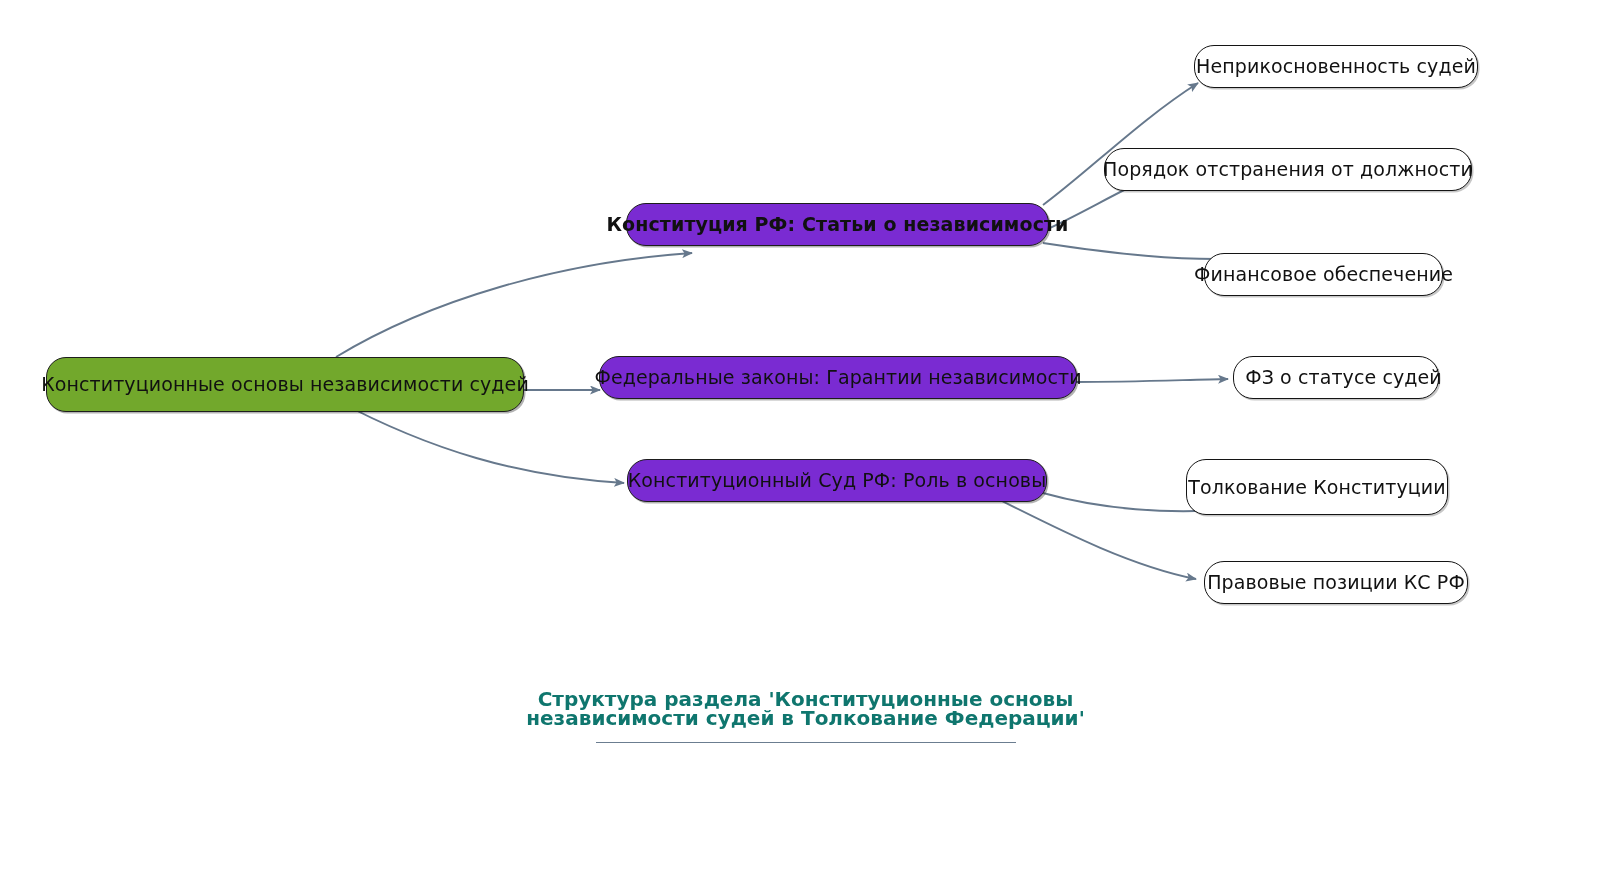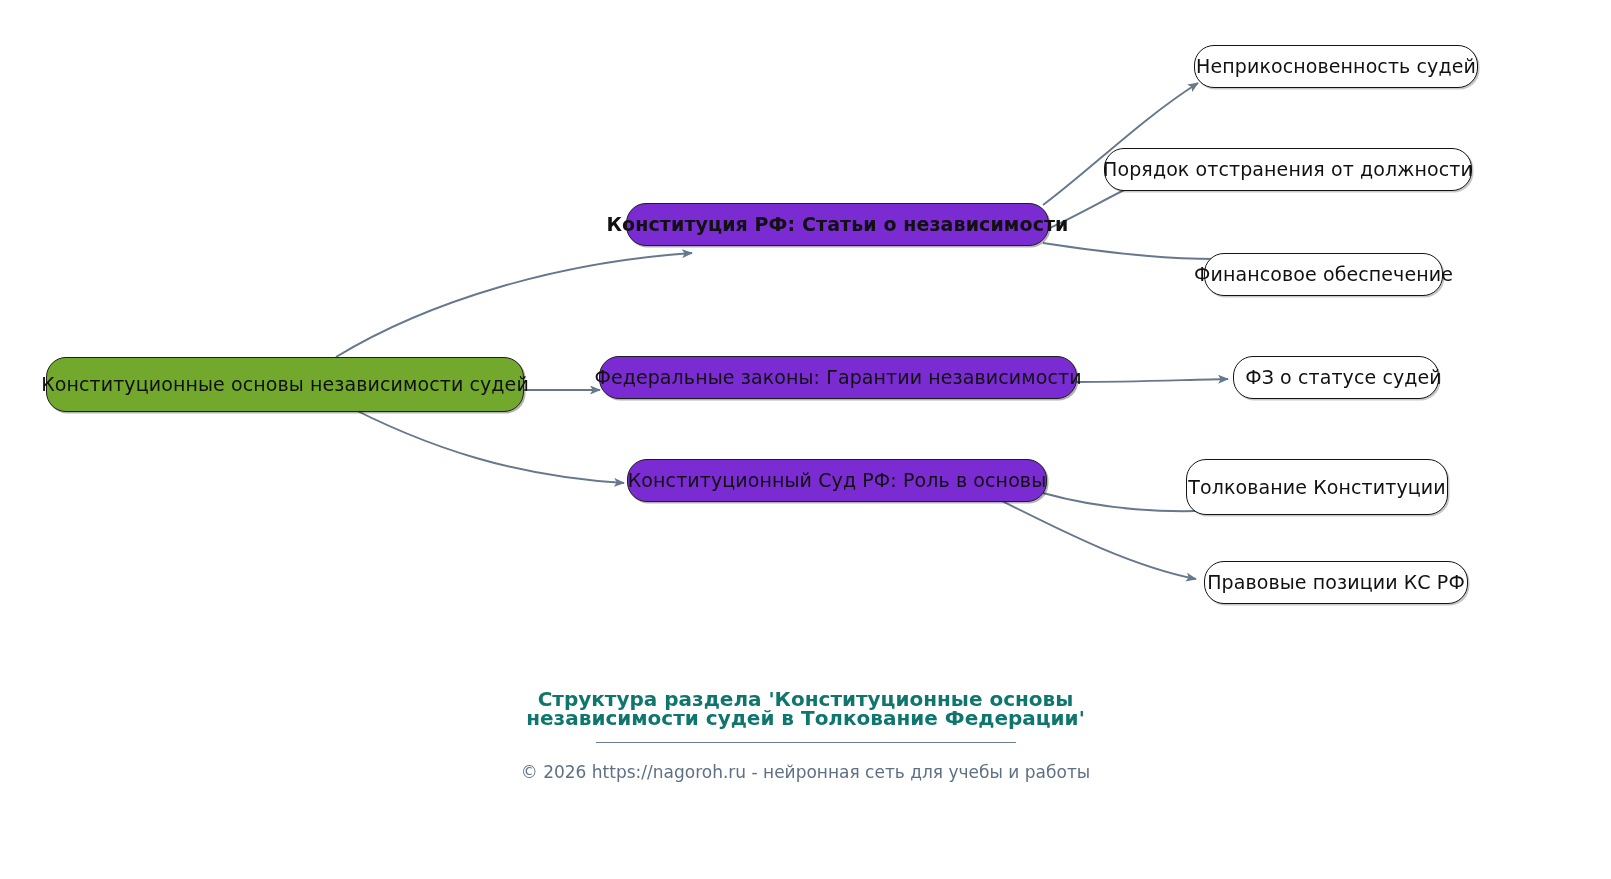--- a/index.html
+++ b/index.html
@@ -147,15 +147,14 @@
     <span>Толкование Конституции</span>
   </div>
 
   <div class="node node-leaf" style="left:1204px; top:561px; width:264px; height:43px;">
     <span>Правовые позиции КС РФ</span>
   </div>
 
   <div class="caption" id="caption-line1">Структура раздела 'Конституционные основы</div>
   <div class="caption" id="caption-line2">независимости судей в Толкование Федерации'</div>
   <div id="caption-rule"></div>
-  <div id="footer">© 2026 https://nagoroh.ru - нейронная сеть для учебы и работы</div>
 
 </div>
 
 </body></html>

